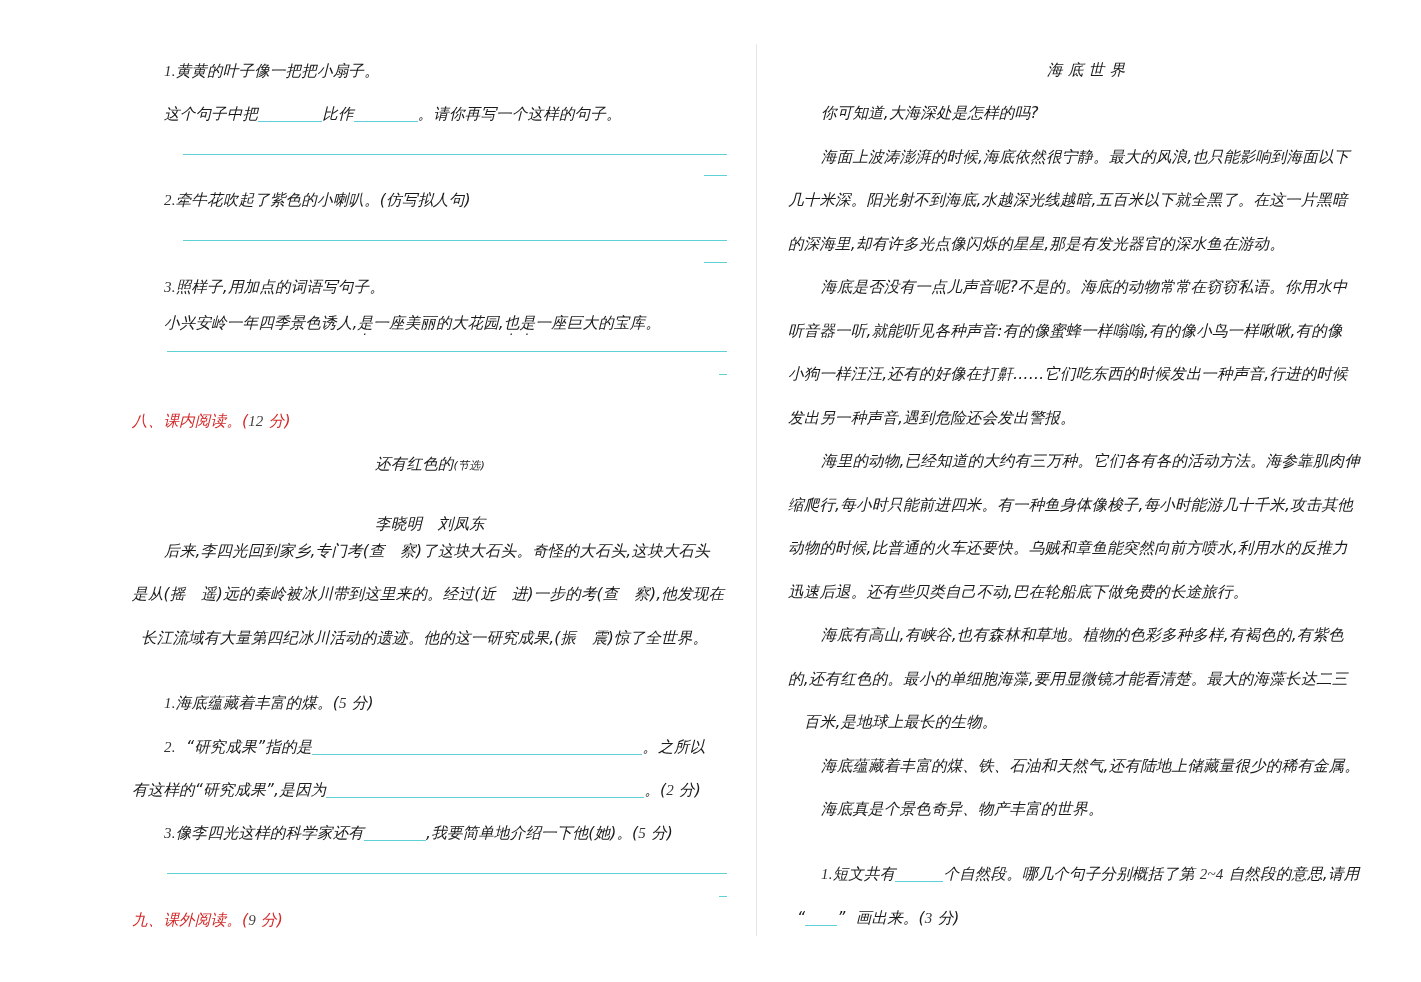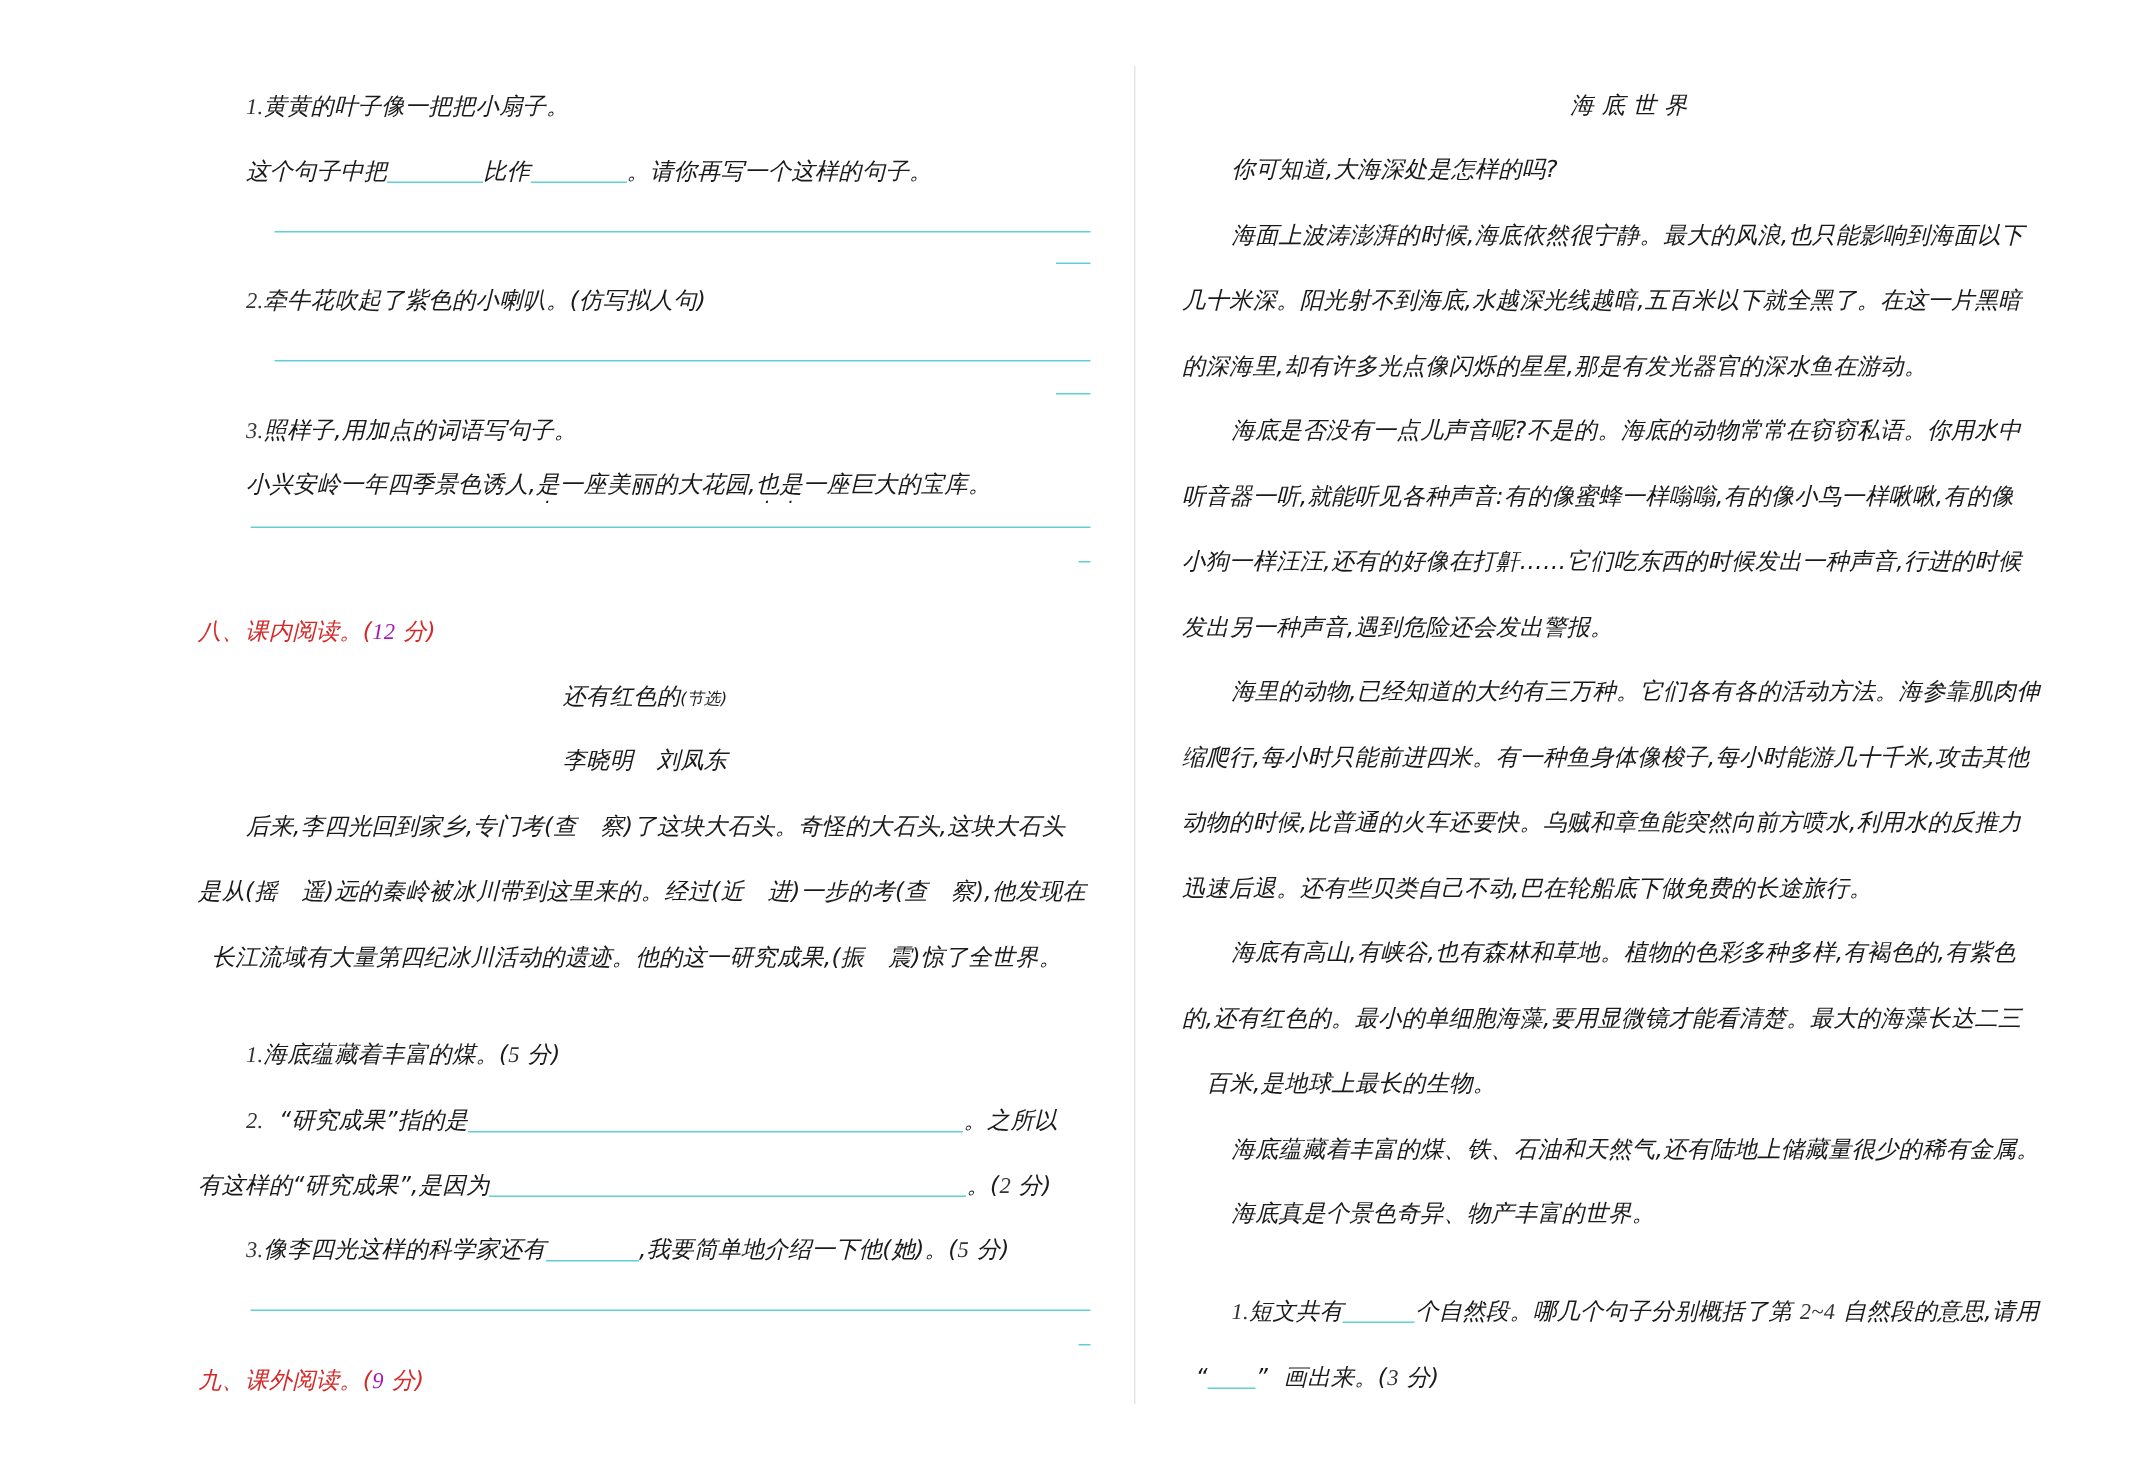--- a/index.html
+++ b/index.html
@@ -5,21 +5,21 @@
   html, body { margin: 0; padding: 0; background: #ffffff; }
   body {
     width: 1421px; height: 982px; position: relative; overflow: hidden;
     font-family: "DejaVu Sans", "Liberation Sans", sans-serif;
     color: #1a1a1a;
   }
   .abs { position: absolute; white-space: nowrap; font-style: italic; }
   .txt { font-size: 15.5px; line-height: 20px; letter-spacing: 0.2px; }
   .num { font-family: "Liberation Serif", "DejaVu Serif", serif; color: #333; font-size: 15px; }
   .red { color: #d42a2a; }
-  .red .num { color: #a21caf; }
+  .red .num { color: #404040; }
   .line { position: absolute; height: 0; border-top: 1.3px solid #5fd0d6; }
   .blank { display: inline-block; border-bottom: 1.3px solid #5fd0d6; height: 16px; vertical-align: -3px; }
   .divider { position: absolute; left: 756px; top: 44px; width: 0; height: 892px; border-left: 1px solid #e6e6e6; }
   .center { text-align: center; }
   .small { font-size: 11px; }
   .dot { position: relative; }
   .dot::after { content: "."; position: absolute; left: 50%; bottom: -9px; transform: translateX(-50%); font-size: 12px; }
 </style>
 </head>
 <body>
@@ -52,21 +52,21 @@
   <div class="line" style="left:167px; top:351px; width:560px;"></div>
   <div class="line" style="left:719px; top:374px; width:8px;"></div>
 
   <div class="abs txt red" style="left:132px; top:411px;">
     <span>八、课内阅读。(</span><span class="num">12</span><span> 分)</span>
   </div>
 
   <div class="abs txt center" style="left:132px; top:454px; width:596px;">
     <span>还有红色的</span><span class="small">(节选)</span>
   </div>
-  <div class="abs txt center" style="left:132px; top:497px; width:596px;text-align:center;">李晓明　刘凤东</div>
+  <div class="abs txt center" style="left:132px; top:514px; width:596px;text-align:center;">李晓明　刘凤东</div>
 
   <div class="abs txt" style="left:164px; top:541px;">后来,李四光回到家乡,专门考(查　察)了这块大石头。奇怪的大石头,这块大石头</div>
   <div class="abs txt" style="left:132px; top:584px;">是从(摇　遥)远的秦岭被冰川带到这里来的。经过(近　进)一步的考(查　察),他发现在</div>
   <div class="abs txt" style="left:141px; top:628px;">长江流域有大量第四纪冰川活动的遗迹。他的这一研究成果,(振　震)惊了全世界。</div>
 
   <div class="abs txt" style="left:164px; top:693px;">
     <span class="num">1.</span><span>海底蕴藏着丰富的煤。(</span><span class="num">5</span><span> 分)</span>
   </div>
 
   <div class="abs txt" style="left:164px; top:737px;">

